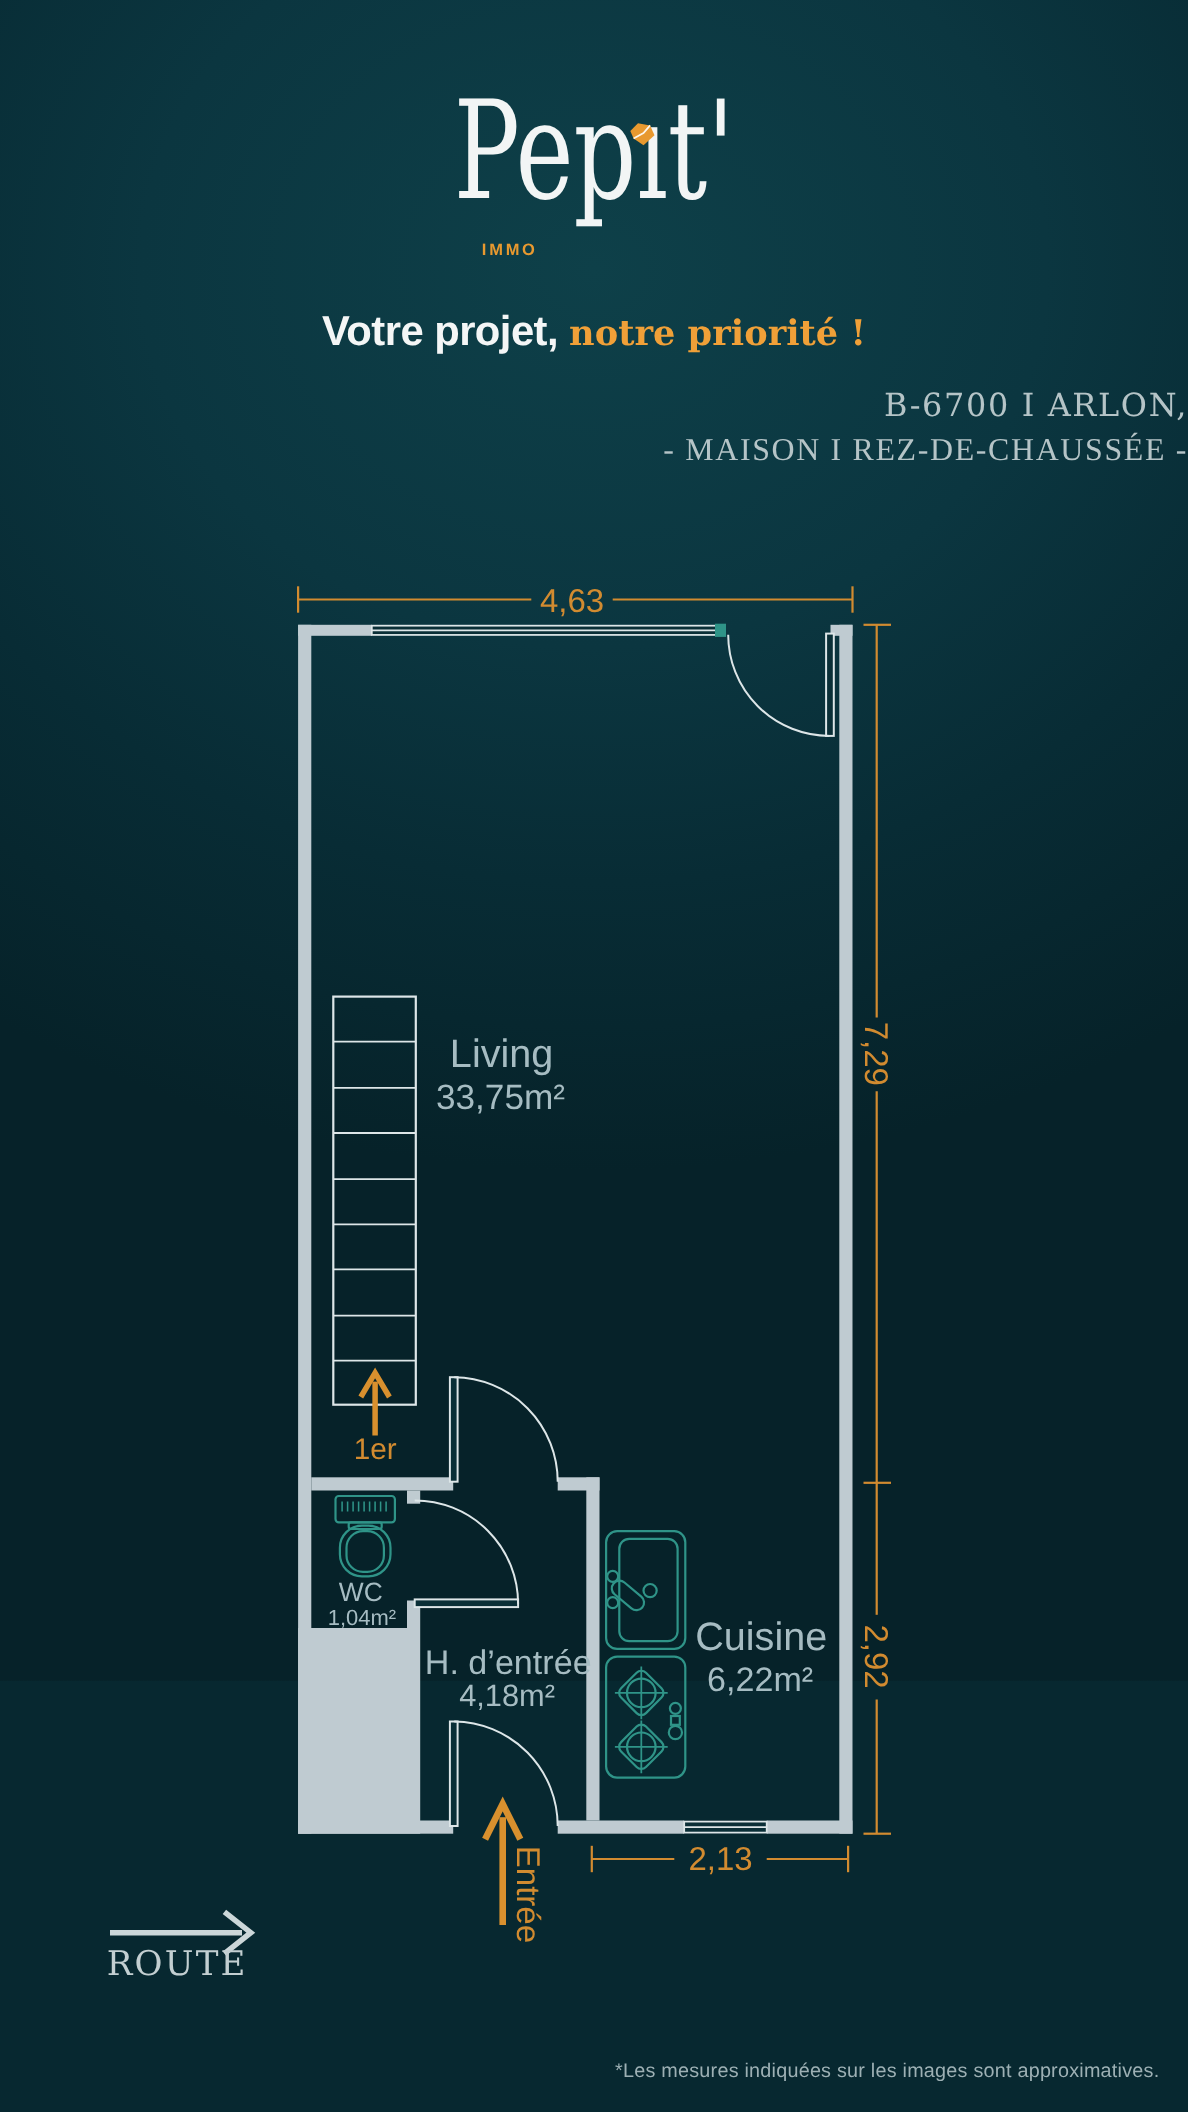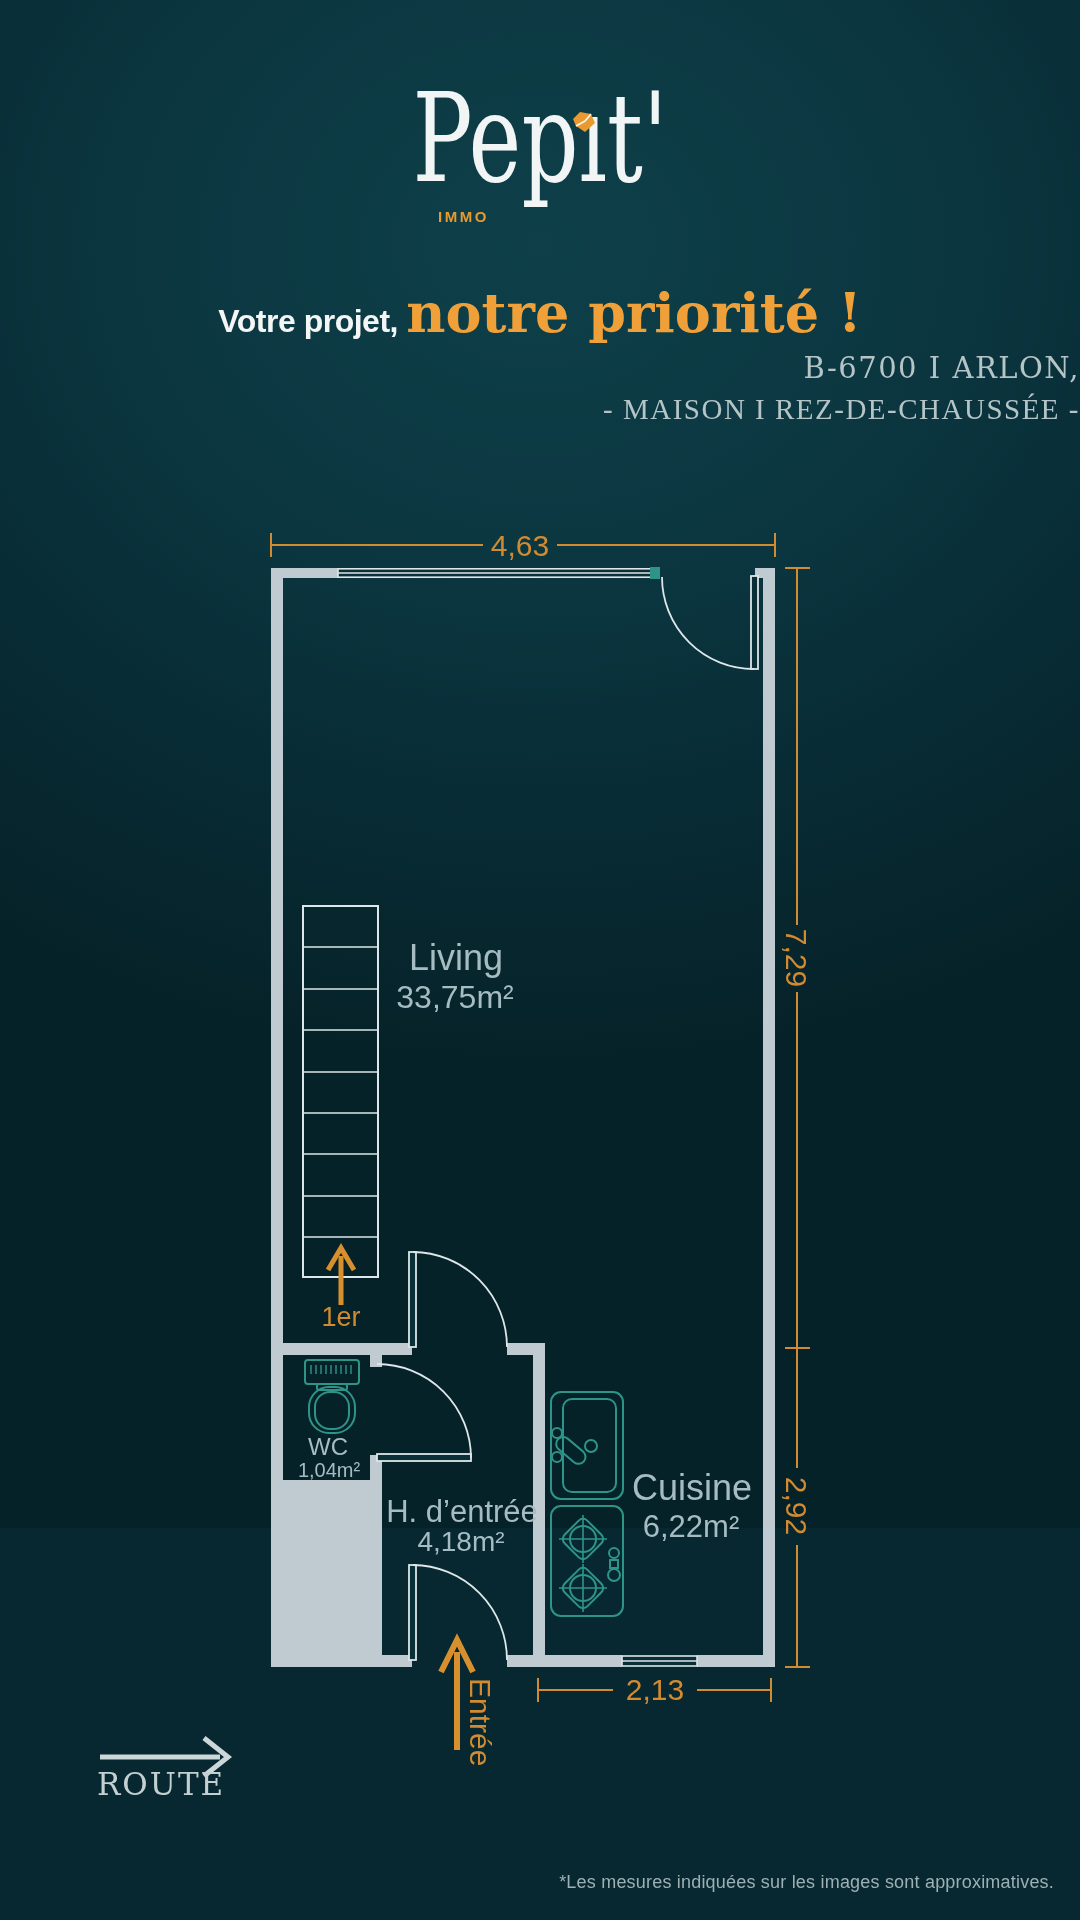--- a/index.html
+++ b/index.html
@@ -13,34 +13,34 @@
     background:radial-gradient(ellipse 980px 820px at 50% 16%, #0e4049 0%, #0b3640 42%, #082c35 68%, #062229 100%);
   }
   .abs{position:absolute;}
   
   .logo{
     left:0;right:0;top:76px;text-align:center;
     font-family:"DejaVu Serif",serif;font-size:124px;line-height:1;
     color:#f2f5f5;transform:scaleX(0.72);transform-origin:50% 0;
   }
   .logo-sub{
-    left:438px;top:208px;
+    left:438px;top:219px;
     font-size:15px;letter-spacing:2.5px;color:#e8992f;font-weight:bold;
   }
   .nugget{left:571px;top:111px;width:26px;height:24px;}
   .tagline{
     left:0;right:0;top:281px;text-align:center;white-space:pre;
   }
   .tagline .t-white{
     font-family:"Liberation Sans",sans-serif;font-weight:bold;
-    font-size:32px;color:#f4f6f6;letter-spacing:-0.5px;
+    font-size:38px;color:#f4f6f6;letter-spacing:-0.5px;
   }
   .tagline .t-orange{
     font-family:"DejaVu Serif",serif;font-weight:bold;
-    font-size:54px;color:#f0a038;
+    font-size:32px;color:#f0a038;
   }
   .addr{
     left:0;right:0;text-align:right;
     font-family:"DejaVu Serif",serif;font-size:29px;color:#b5c4c7;
     letter-spacing:1.5px;line-height:1;
   }
   .addr1{top:354px;}
   .addr2{top:395px;font-family:Liberation Serif, serif;}
   
   svg.plan{left:0;top:0;width:1080px;height:1920px;}

